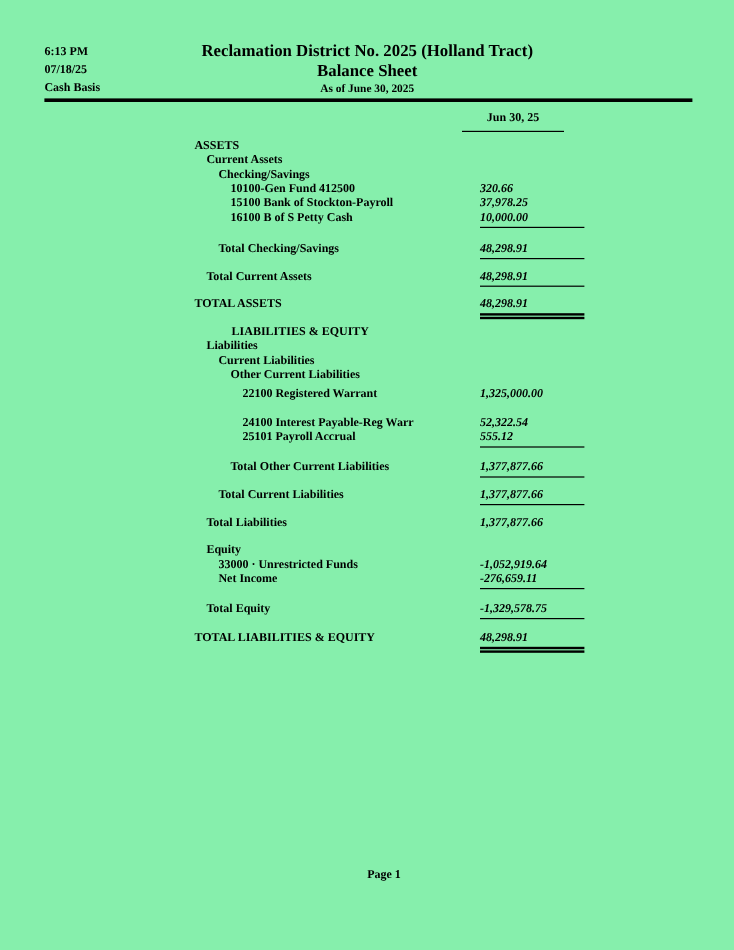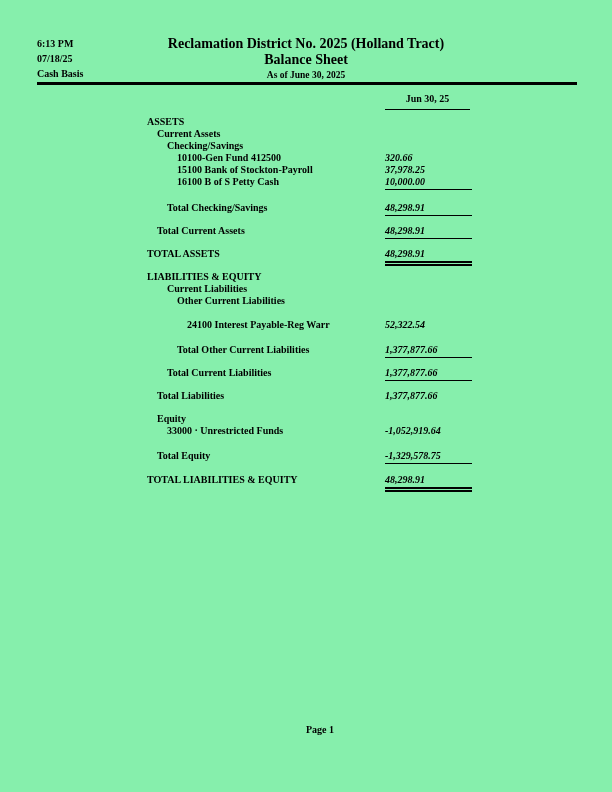--- a/index.html
+++ b/index.html
@@ -56,21 +56,21 @@
     height: 16px;
     font-size: 10px;
     line-height: 12px;
     text-align: center;
     border-bottom: 1.5px solid #000000;
   }
 
   
   .rows-host {
     position: absolute;
-    left: 0;
+    left: 15px;
     top: 116px;
     width: 512px;
   }
   .row {
     position: relative;
     height: 12px;
     font-size: 10px;
     line-height: 12px;
     white-space: nowrap;
   }
@@ -159,56 +159,72 @@
         <span class="amt rule-single">48,298.91</span>
       </div>
       <div class="row" style="margin-top: 11px;">
         <span class="lbl ind-1">Total Current Assets</span>
         <span class="amt rule-single">48,298.91</span>
       </div>
       <div class="row" style="margin-top: 11px; padding-left: 46px;">
         <span class="lbl ind-0">TOTAL ASSETS</span>
         <span class="amt rule-double">48,298.91</span>
       </div>
-      <div class="row" style="margin-top: 11px;">
+      <div class="row" style="margin-top: 11px; margin-left: 31px;">
         <span class="lbl ind-0">LIABILITIES &amp; EQUITY</span>
         <span class="amt"></span>
       </div>
       <div class="row" style="margin-top: 0px;">
+        <span class="lbl ind-1">Liabilities</span>
+        <span class="amt"></span>
+      </div>
+      <div class="row" style="margin-top: 0px;">
         <span class="lbl ind-2">Current Liabilities</span>
         <span class="amt"></span>
       </div>
       <div class="row" style="margin-top: 0px;">
         <span class="lbl ind-3">Other Current Liabilities</span>
         <span class="amt"></span>
+      </div>
+      <div class="row" style="margin-top: 4px;">
+        <span class="lbl ind-4">22100 Registered Warrant</span>
+        <span class="amt">1,325,000.00</span>
       </div>
       <div class="row" style="margin-top: 12px;">
         <span class="lbl ind-4">24100 Interest Payable-Reg Warr</span>
         <span class="amt">52,322.54</span>
       </div>
+      <div class="row" style="margin-top: 0px;">
+        <span class="lbl ind-4">25101 Payroll Accrual</span>
+        <span class="amt rule-single">555.12</span>
+      </div>
       <div class="row" style="margin-top: 13px;">
         <span class="lbl ind-3">Total Other Current Liabilities</span>
         <span class="amt rule-single">1,377,877.66</span>
       </div>
       <div class="row" style="margin-top: 11px;">
         <span class="lbl ind-2">Total Current Liabilities</span>
         <span class="amt rule-single">1,377,877.66</span>
       </div>
       <div class="row" style="margin-top: 11px; padding-left: 29px;">
         <span class="lbl ind-1">Total Liabilities</span>
         <span class="amt">1,377,877.66</span>
       </div>
       <div class="row" style="margin-top: 11px;">
         <span class="lbl ind-1">Equity</span>
         <span class="amt"></span>
       </div>
       <div class="row" style="margin-top: 0px;">
         <span class="lbl ind-2">33000 · Unrestricted Funds</span>
         <span class="amt">-1,052,919.64</span>
       </div>
+      <div class="row" style="margin-top: 0px;">
+        <span class="lbl ind-2">Net Income</span>
+        <span class="amt rule-single">-276,659.11</span>
+      </div>
       <div class="row" style="margin-top: 13px;">
         <span class="lbl ind-1">Total Equity</span>
         <span class="amt rule-single">-1,329,578.75</span>
       </div>
       <div class="row" style="margin-top: 12px;">
         <span class="lbl ind-0">TOTAL LIABILITIES &amp; EQUITY</span>
         <span class="amt rule-double">48,298.91</span>
       </div>
     </div>
 

